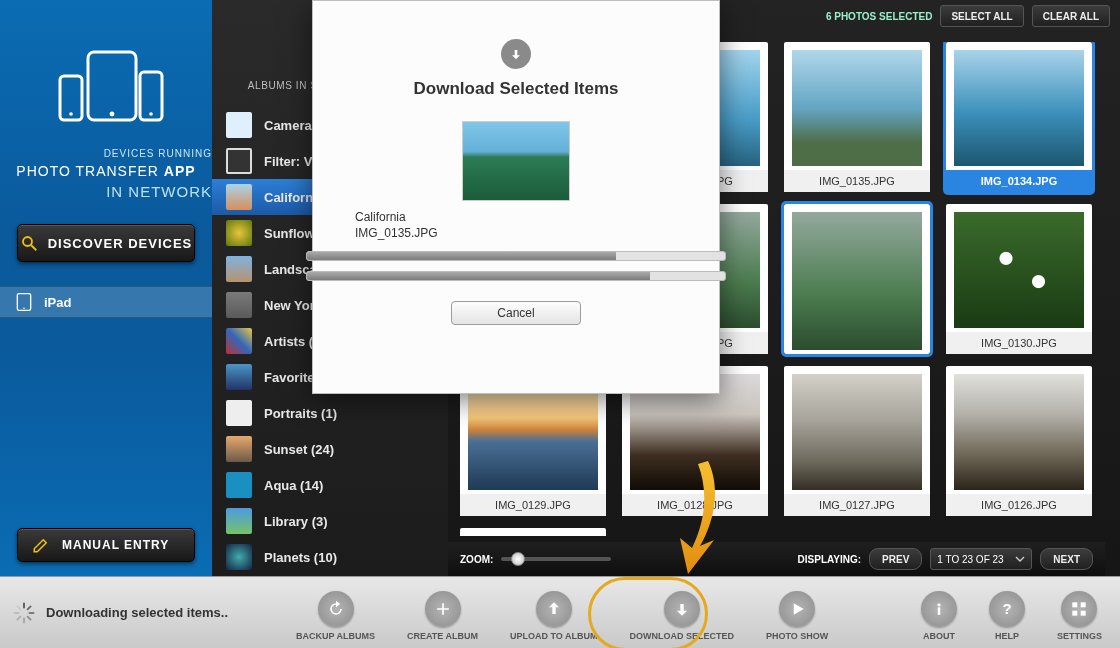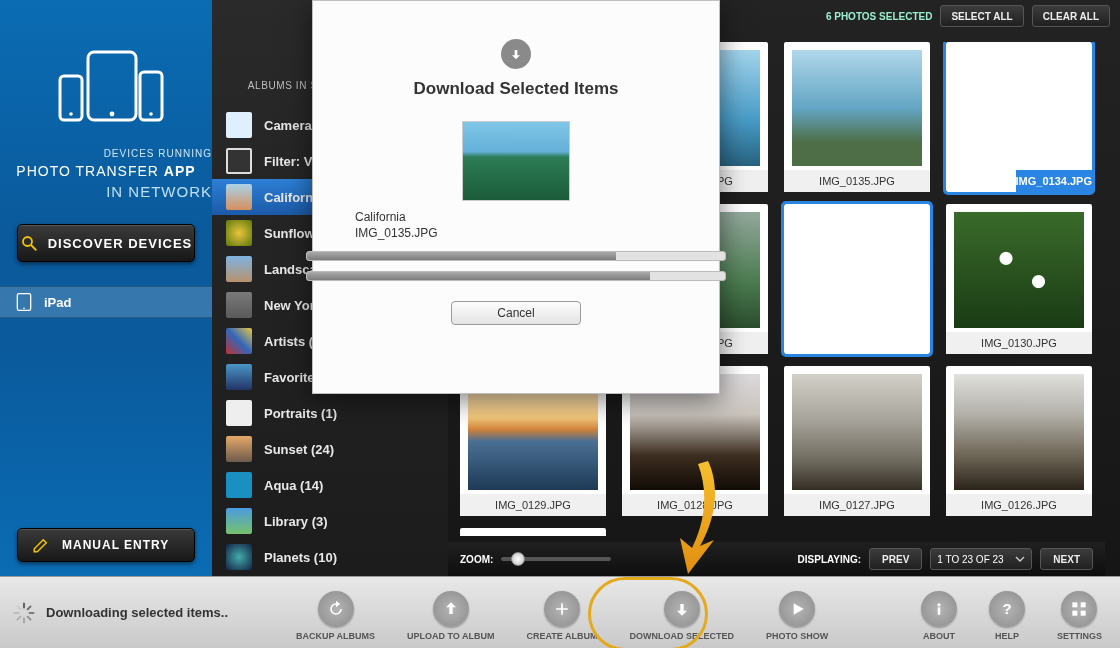--- a/index.html
+++ b/index.html
@@ -70,33 +70,33 @@
   .main-tabs .tab { flex: 0 0 auto; height: 100%; display: flex; align-items: center; justify-content: center; padding: 0 70px; cursor: pointer; }
   .main-tabs .tab.active { color: #fff; }
   .main-top-right { position: absolute; right: 10px; top: 0; display: flex; align-items: center; gap: 8px; height: 32px; }
   .count-sel { font-size: 10px; color: #9ec; font-weight: 600; }
   .top-btn { height: 22px; padding: 0 10px; border-radius: 3px; background: linear-gradient(#3c3c3c,#202020);
     border: 1px solid #555; font-size: 10px; font-weight: 600; color: #eee; display: flex; align-items: center; cursor: pointer; }
 
   .grid-wrap { position: absolute; left: 12px; top: 42px; right: 12px; bottom: 40px; overflow: hidden;
     display: flex; flex-wrap: wrap; gap: 12px 16px; align-content: flex-start; }
   .photo { width: 146px; height: 150px; display: flex; flex-direction: column; border-radius: 2px; background: #fff; cursor: pointer; }
-  .photo.selected { outline: 3px solid #2a84e2; outline-offset: 0px; align-items: flex-end; }
+  .photo.selected { outline: 3px solid #2a84e2; outline-offset: 0px; }
   .photo .img { margin: 8px 8px 4px 8px; flex: 1; }
   .photo .cap { height: 22px; text-align: center; font-size: 11px; color: #333; background: #f0f0f0; line-height: 22px; }
   .photo.selected .cap { background: #2a84e2; color: #fff; font-weight: 600; }
 
   .main-bottom { position: absolute; left: 0; right: 15px; bottom: 0; height: 34px;
     background: linear-gradient(#202020,#0e0e0e); display: flex; align-items: center; padding: 0 12px; font-size: 10px; }
   .zoom-label { margin-right: 8px; font-weight: 700; }
   .zoom-slider { position: relative; width: 110px; height: 4px; background: #555; border-radius: 2px; cursor: pointer; }
   .zoom-slider .knob { position: absolute; left: 10px; top: -5px; width: 14px; height: 14px; border-radius: 7px;
     background: radial-gradient(#fff,#bbb); border: 1px solid #888; }
   .disp { margin-left: auto; display: flex; align-items: center; gap: 8px; }
-  .nav-btn { height: 22px; padding: 0 12px; border-radius: 3px; background: linear-gradient(#3c3c3c,#202020);
+  .nav-btn { height: 22px; padding: 0 12px; border-radius: 9px; background: linear-gradient(#3c3c3c,#202020);
     border: 1px solid #555; font-size: 10px; font-weight: 600; color: #eee; display: flex; align-items: center; cursor: pointer; }
   .page-sel { height: 22px; width: 102px; background: linear-gradient(#3c3c3c,#202020); border: 1px solid #555;
     border-radius: 3px; display: flex; align-items: center; justify-content: space-between; padding: 0 6px; font-size: 10px; cursor: pointer; }
 
   
   .bottom-bar { position: absolute; left: 0; bottom: 0; width: 100%; height: 72px;
     background: linear-gradient(#e8e8e8,#c9c9c9); border-top: 1px solid #999; display: flex; align-items: center; }
   .status { display: flex; align-items: center; gap: 10px; padding-left: 12px; width: 280px; color: #333; font-size: 13px; }
   .status .spinner { width: 24px; height: 24px; }
   .toolbar-actions { flex: 1; display: flex; justify-content: flex-start; align-items: flex-start; gap: 32px; padding-left: 16px; padding-top: 6px; }
@@ -361,32 +361,32 @@
       <div class="tb-icon">
         <svg width="20" height="20" viewBox="0 0 24 24">
             <path d="M12 5a7 7 0 107 7h-2a5 5 0 11-5-5v3l5-4-5-4v3z" fill="#fff"></path>
           </svg>
       </div>
       <span>BACKUP ALBUMS</span>
     </div>
     <div class="tb-btn">
       <div class="tb-icon">
         <svg width="20" height="20" viewBox="0 0 24 24">
+            <path d="M11 5h2v14h-2zM5 11h14v2H5z" fill="#fff"></path>
+          </svg>
+      </div>
+      <span>CREATE ALBUM</span>
+    </div>
+    <div class="tb-btn">
+      <div class="tb-icon">
+        <svg width="20" height="20" viewBox="0 0 24 24">
             <path d="M12 4l6 6h-4v8h-4v-8H6z" fill="#fff"></path>
           </svg>
       </div>
       <span>UPLOAD TO ALBUM</span>
-    </div>
-    <div class="tb-btn">
-      <div class="tb-icon">
-        <svg width="20" height="20" viewBox="0 0 24 24">
-            <path d="M11 5h2v14h-2zM5 11h14v2H5z" fill="#fff"></path>
-          </svg>
-      </div>
-      <span>CREATE ALBUM</span>
     </div>
     <div class="tb-btn">
       <div class="dl-ring"></div>
       <div class="tb-icon">
         <svg width="20" height="20" viewBox="0 0 24 24">
             <path d="M12 20l-6-6h4V6h4v8h4z" fill="#fff"></path>
           </svg>
       </div>
       <span>DOWNLOAD SELECTED</span>
     </div>

